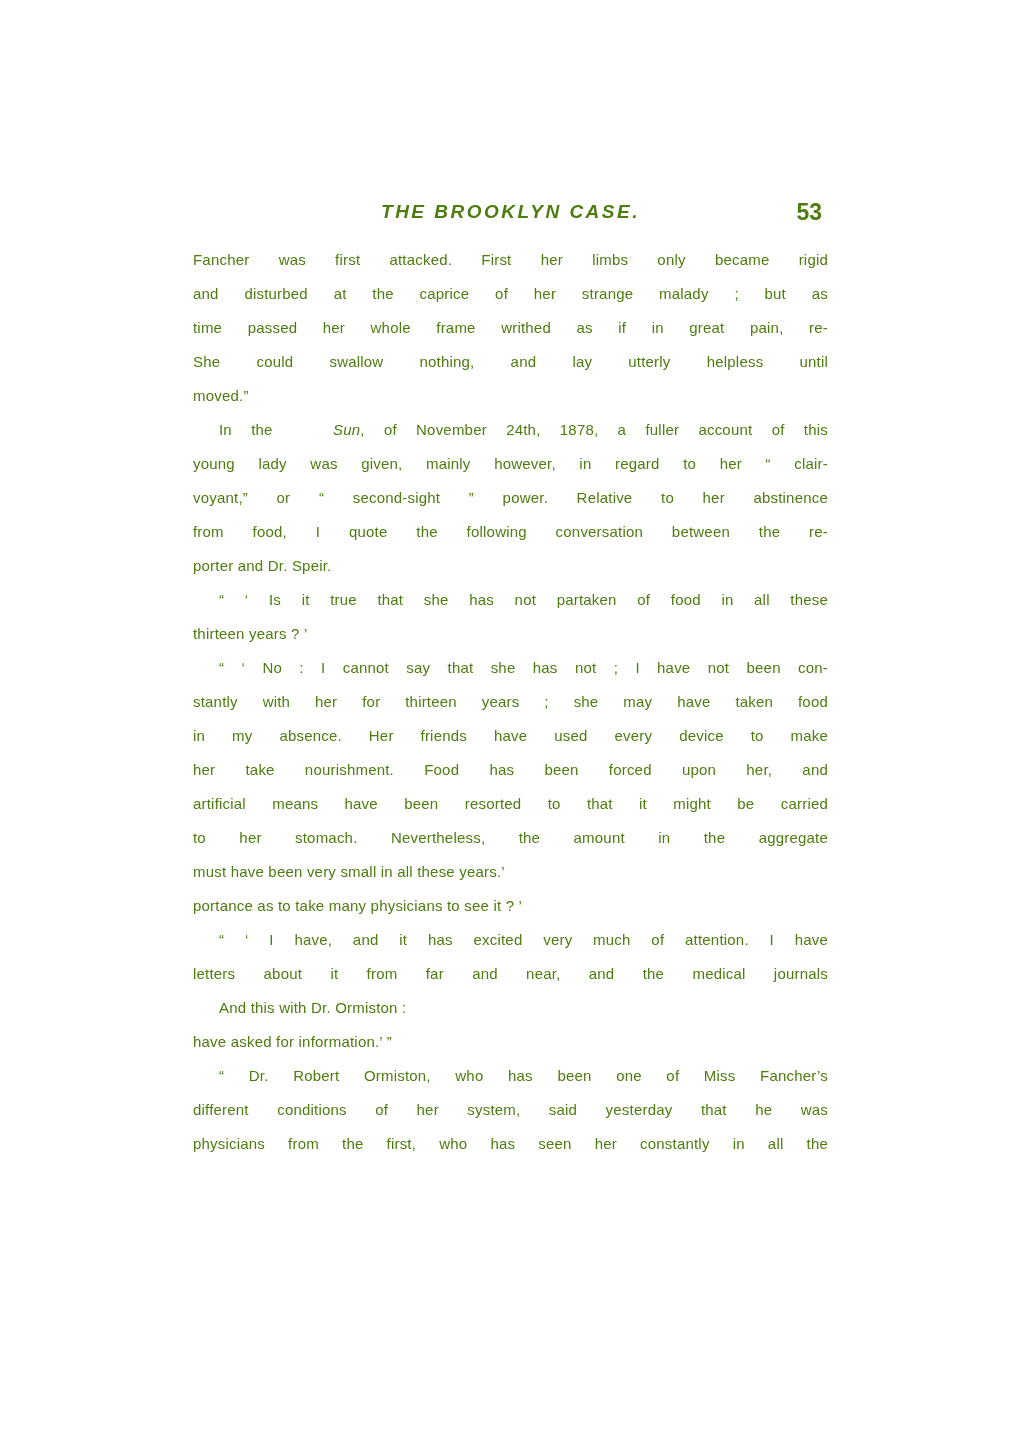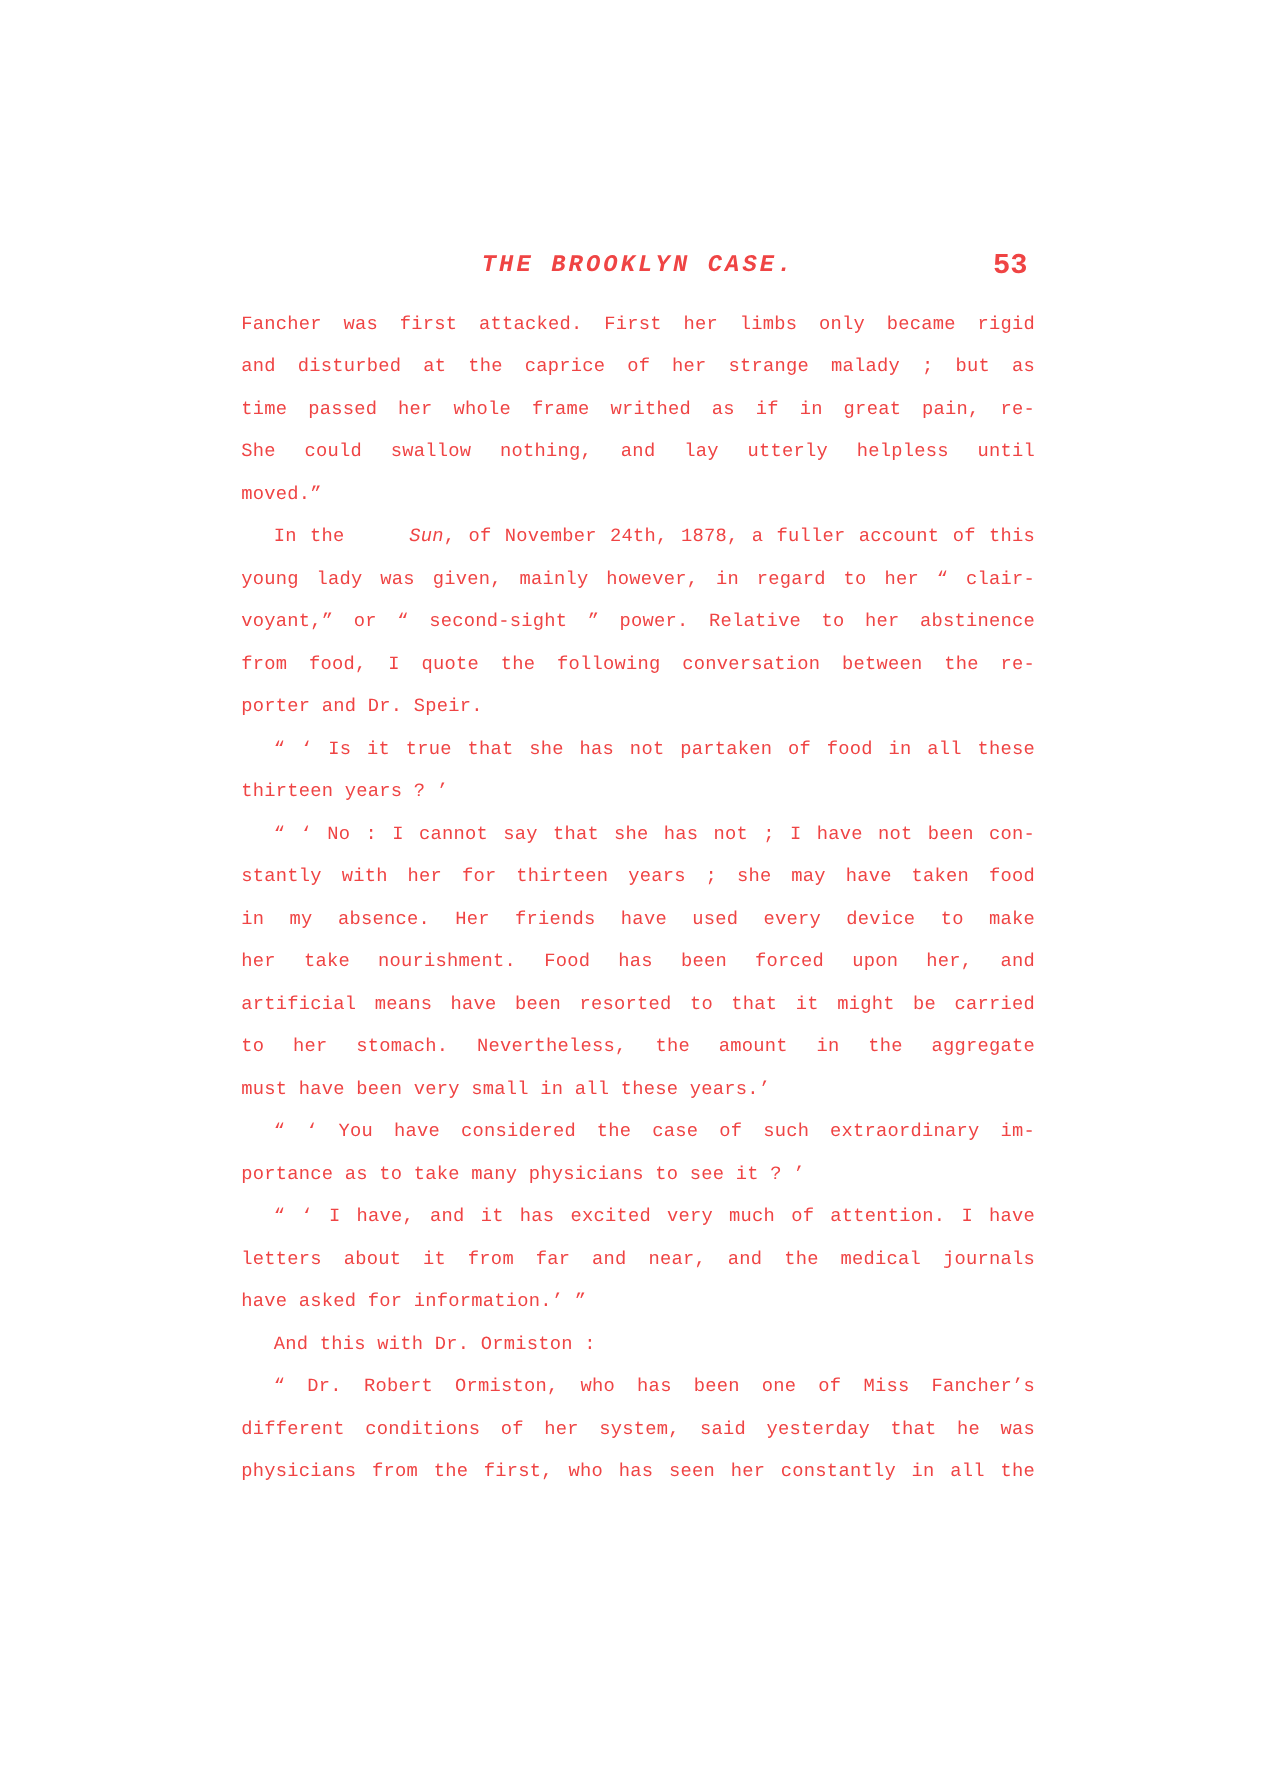--- a/index.html
+++ b/index.html
@@ -5,22 +5,22 @@
   html, body {
     margin: 0;
     padding: 0;
     background: #ffffff;
   }
   .page {
     position: relative;
     width: 846px;
     height: 1429px;
     background: #ffffff;
-    color: #ef4444;
-    font-family: Liberation Mono, monospace;
+    color: #4d7c0f;
+    font-family: Liberation Sans, sans-serif;
     overflow: hidden;
   }
   .running-header {
     position: absolute;
     top: 196px;
     left: 193px;
     width: 635px;
     height: 32px;
   }
   .header-title {
@@ -89,23 +89,22 @@
       <div class="line end">porter and Dr. Speir.</div>
       <div class="line indent">“ ‘ Is it true that she has not partaken of food in all these</div>
       <div class="line end">thirteen years ? ’</div>
       <div class="line indent">“ ‘ No :  I cannot say that she has not ;  I have not been con-</div>
       <div class="line">stantly with her for thirteen years ;  she may have taken food</div>
       <div class="line">in my absence.  Her friends have used every device to make</div>
       <div class="line">her take nourishment.  Food has been forced upon her, and</div>
       <div class="line">artificial means have been resorted to that it might be carried</div>
       <div class="line">to her stomach.  Nevertheless, the amount in the aggregate</div>
       <div class="line end">must have been very small in all these years.’</div>
-      <div class="line indent">“ ‘ You have considered the case of such extraordinary im-</div>
       <div class="line end">portance as to take many physicians to see it ? ’</div>
       <div class="line indent">“ ‘ I have, and it has excited very much of attention.  I have</div>
       <div class="line">letters about it from far and near, and the medical journals</div>
+      <div class="line indent end">And this with Dr. Ormiston :</div>
       <div class="line end">have asked for information.’ ”</div>
-      <div class="line indent end">And this with Dr. Ormiston :</div>
       <div class="line indent">“ Dr. Robert Ormiston, who has been one of Miss Fancher’s</div>
       <div class="line">different conditions of her system, said yesterday that he was</div>
       <div class="line">physicians from the first, who has seen her constantly in all the</div>
     </div>
 </div>
 
 </body></html>

